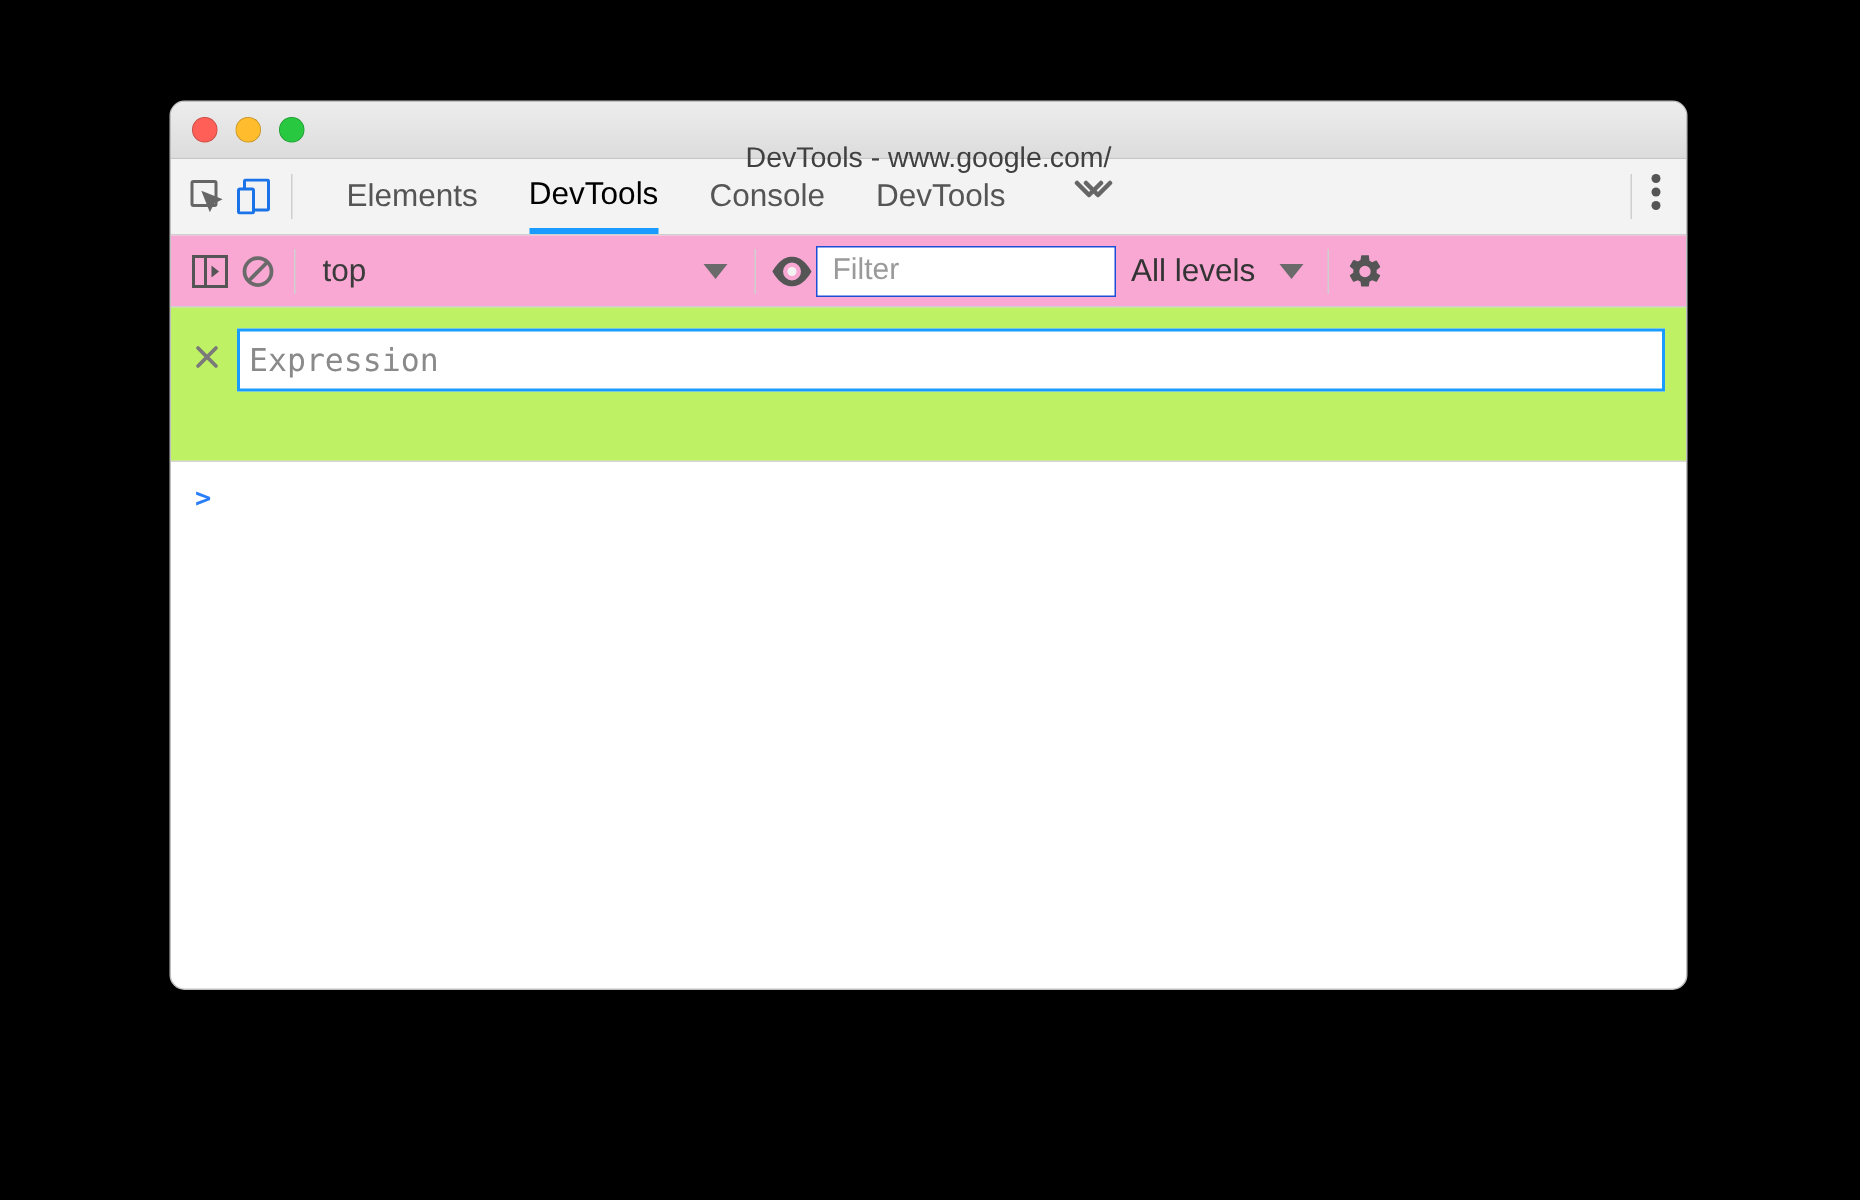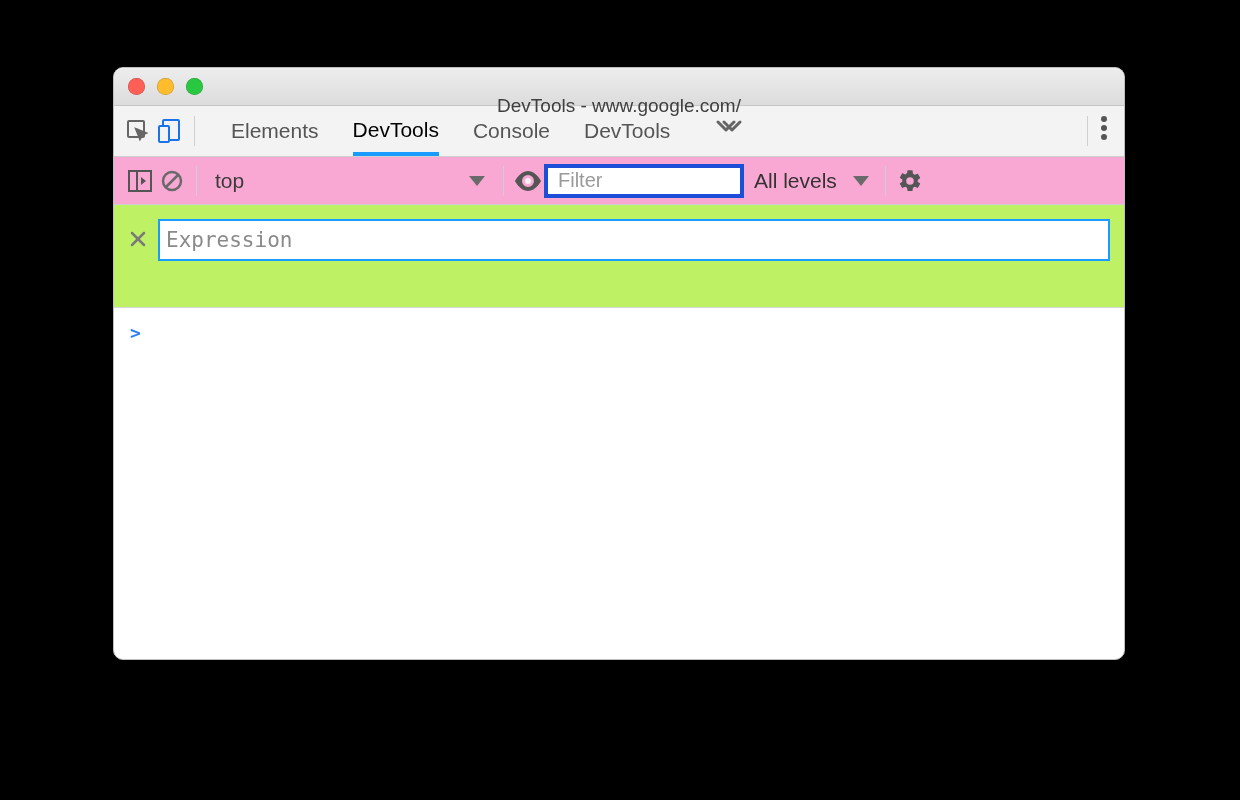--- a/index.html
+++ b/index.html
@@ -94,21 +94,21 @@
     height:36px; min-width:290px;
     padding:0 10px; cursor:pointer;
     font-size:21px; color:#3b3b3b;
     justify-content:space-between;
   }
   .tri-down {
     width:0;height:0;border-left:8px solid transparent;border-right:8px solid transparent;border-top:10px solid #6a6a6a;
   }
   .filter-input {
     height:34px; width:200px;
-    background:#fff; border:4px solid #1d4ed8;
+    background:#fff; border:1px solid #1d4ed8;
     font-size:20px; padding:0 10px;
     color:#999;
   }
   .filter-input::placeholder { color:#9a9a9a; }
   .levels {
     display:flex; align-items:center; gap:16px;
     font-size:21px; color:#333; cursor:pointer;
     margin-left:10px;
   }
 

